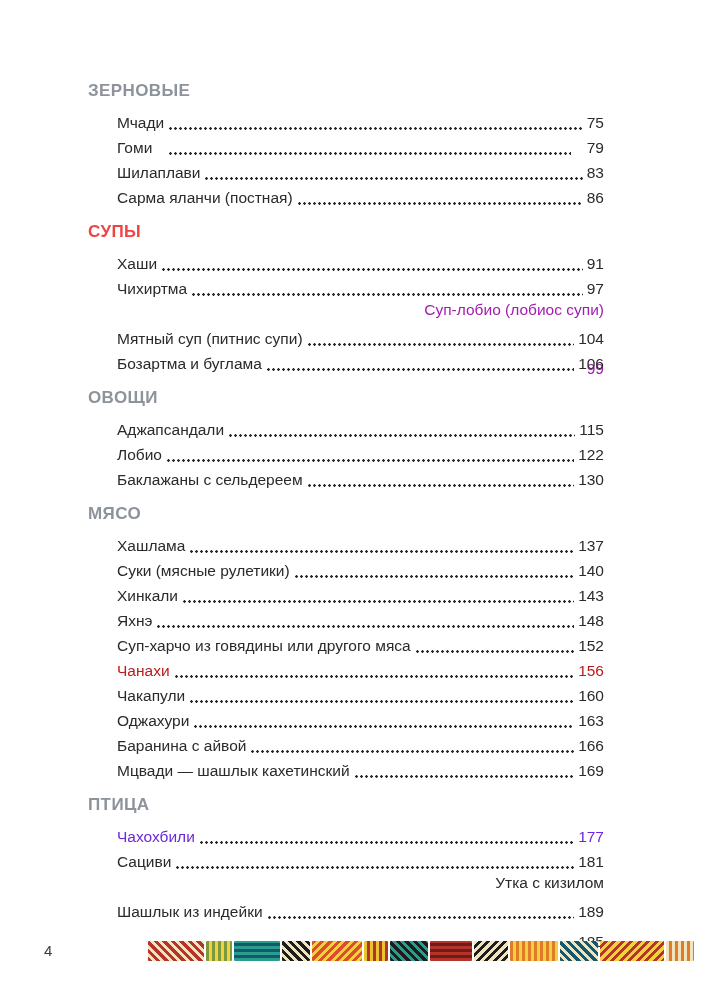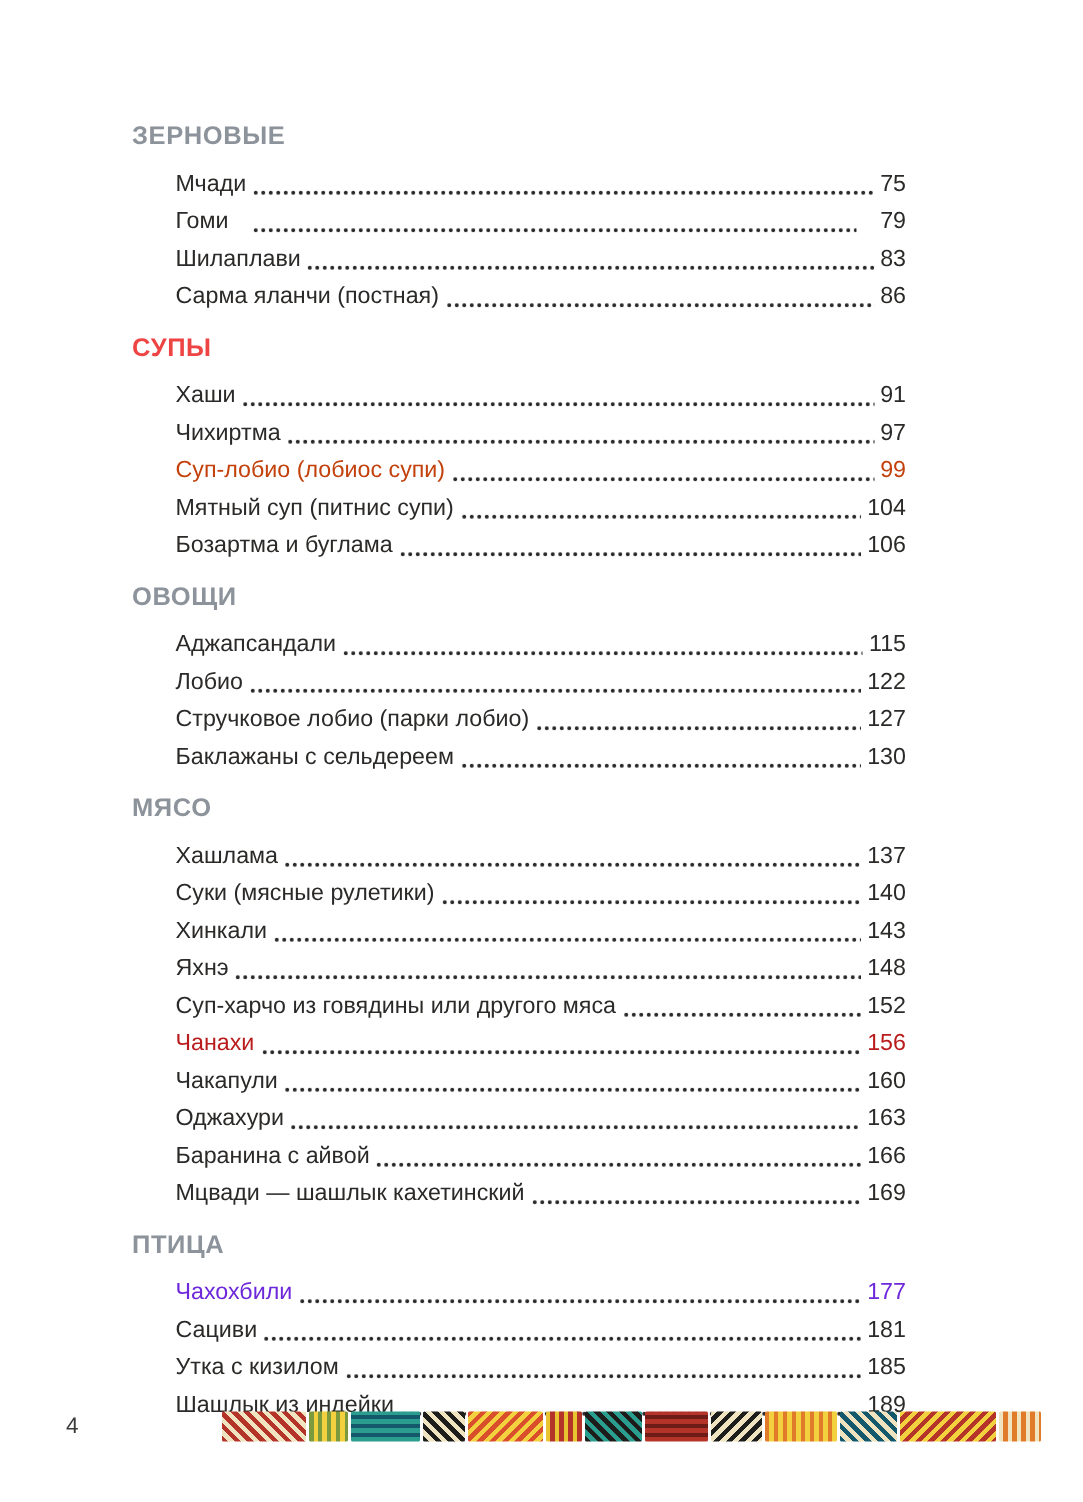--- a/index.html
+++ b/index.html
@@ -113,21 +113,21 @@
         <div class="toc-row" style="color: rgb(43, 42, 40);">
           <span class="entry-label">Хаши</span>
           <span class="dots"></span>
           <span class="entry-page">91</span>
         </div>
         <div class="toc-row" style="color: rgb(43, 42, 40);">
           <span class="entry-label">Чихиртма</span>
           <span class="dots"></span>
           <span class="entry-page">97</span>
         </div>
-        <div class="toc-row" style="color: #c2410c;">
+        <div class="toc-row" style="color: #a21caf; flex-direction: column;">
           <span class="entry-label">Суп-лобио (лобиос супи)</span>
           <span class="dots"></span>
           <span class="entry-page">99</span>
         </div>
         <div class="toc-row" style="color: rgb(43, 42, 40);">
           <span class="entry-label">Мятный суп (питнис супи)</span>
           <span class="dots"></span>
           <span class="entry-page">104</span>
         </div>
         <div class="toc-row" style="color: rgb(43, 42, 40);">
@@ -140,25 +140,20 @@
         <h2 class="section-title" style="color: rgb(141, 147, 155);">ОВОЩИ</h2>
         <div class="toc-row" style="color: rgb(43, 42, 40);">
           <span class="entry-label">Аджапсандали</span>
           <span class="dots"></span>
           <span class="entry-page">115</span>
         </div>
         <div class="toc-row" style="color: rgb(43, 42, 40);">
           <span class="entry-label">Лобио</span>
           <span class="dots"></span>
           <span class="entry-page">122</span>
-        </div>
-        <div class="toc-row" style="color: rgb(43, 42, 40);">
-          <span class="entry-label">Стручковое лобио (парки лобио)</span>
-          <span class="dots"></span>
-          <span class="entry-page">127</span>
         </div>
         <div class="toc-row" style="color: rgb(43, 42, 40);">
           <span class="entry-label">Баклажаны с сельдереем</span>
           <span class="dots"></span>
           <span class="entry-page">130</span>
         </div>
       </section>
       <section class="toc-section">
         <h2 class="section-title" style="color: rgb(141, 147, 155);">МЯСО</h2>
         <div class="toc-row" style="color: rgb(43, 42, 40);">
@@ -217,21 +212,21 @@
         <div class="toc-row" style="color: #6d28d9;">
           <span class="entry-label">Чахохбили</span>
           <span class="dots"></span>
           <span class="entry-page">177</span>
         </div>
         <div class="toc-row" style="color: rgb(43, 42, 40);">
           <span class="entry-label">Сациви</span>
           <span class="dots"></span>
           <span class="entry-page">181</span>
         </div>
-        <div class="toc-row" style="color: rgb(43, 42, 40);">
+        <div class="toc-row" style="color: rgb(43, 42, 40); flex-direction: column;">
           <span class="entry-label">Утка с кизилом</span>
           <span class="dots"></span>
           <span class="entry-page">185</span>
         </div>
         <div class="toc-row" style="color: rgb(43, 42, 40);">
           <span class="entry-label">Шашлык из индейки</span>
           <span class="dots"></span>
           <span class="entry-page">189</span>
         </div>
       </section>

